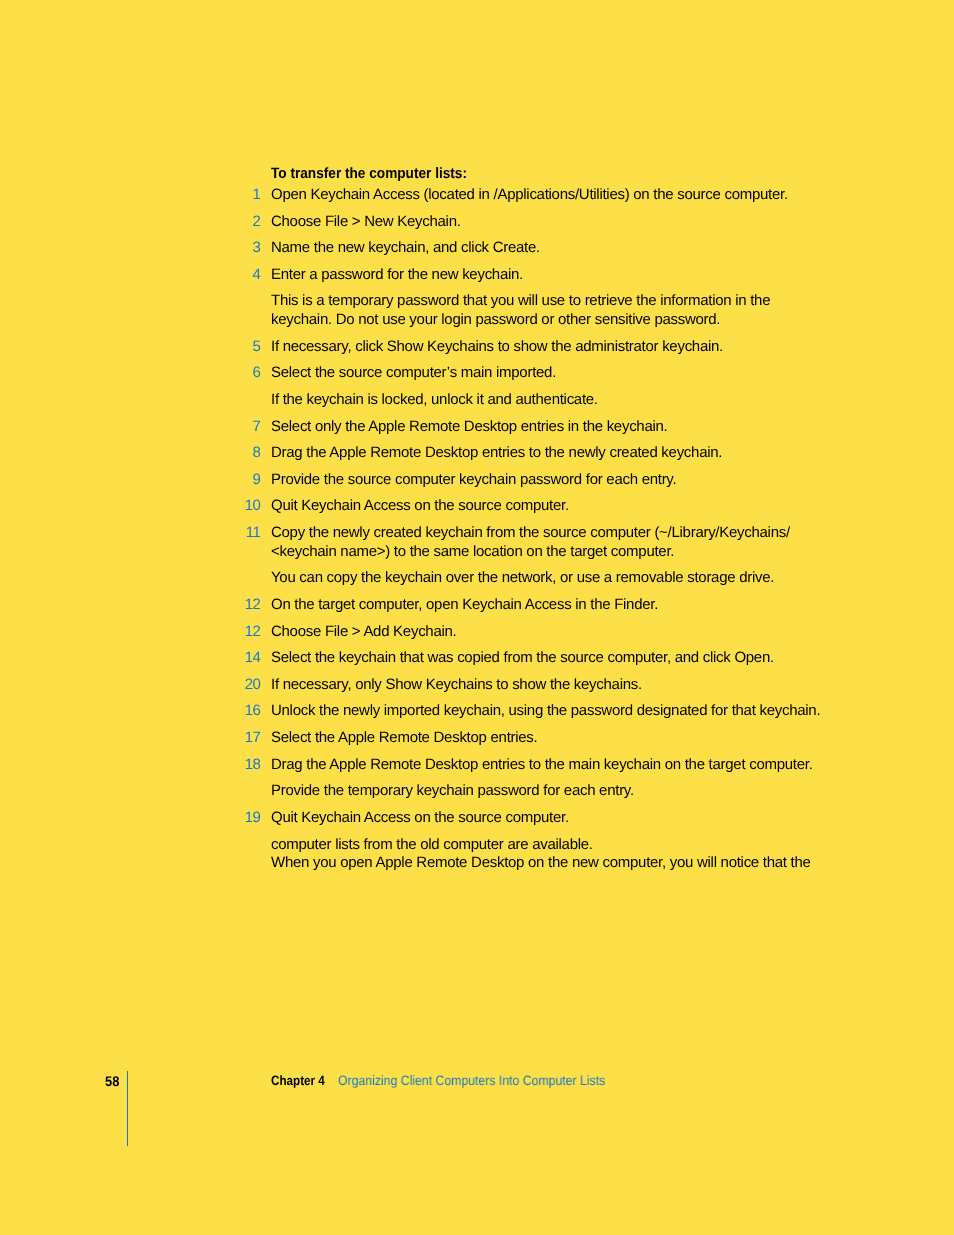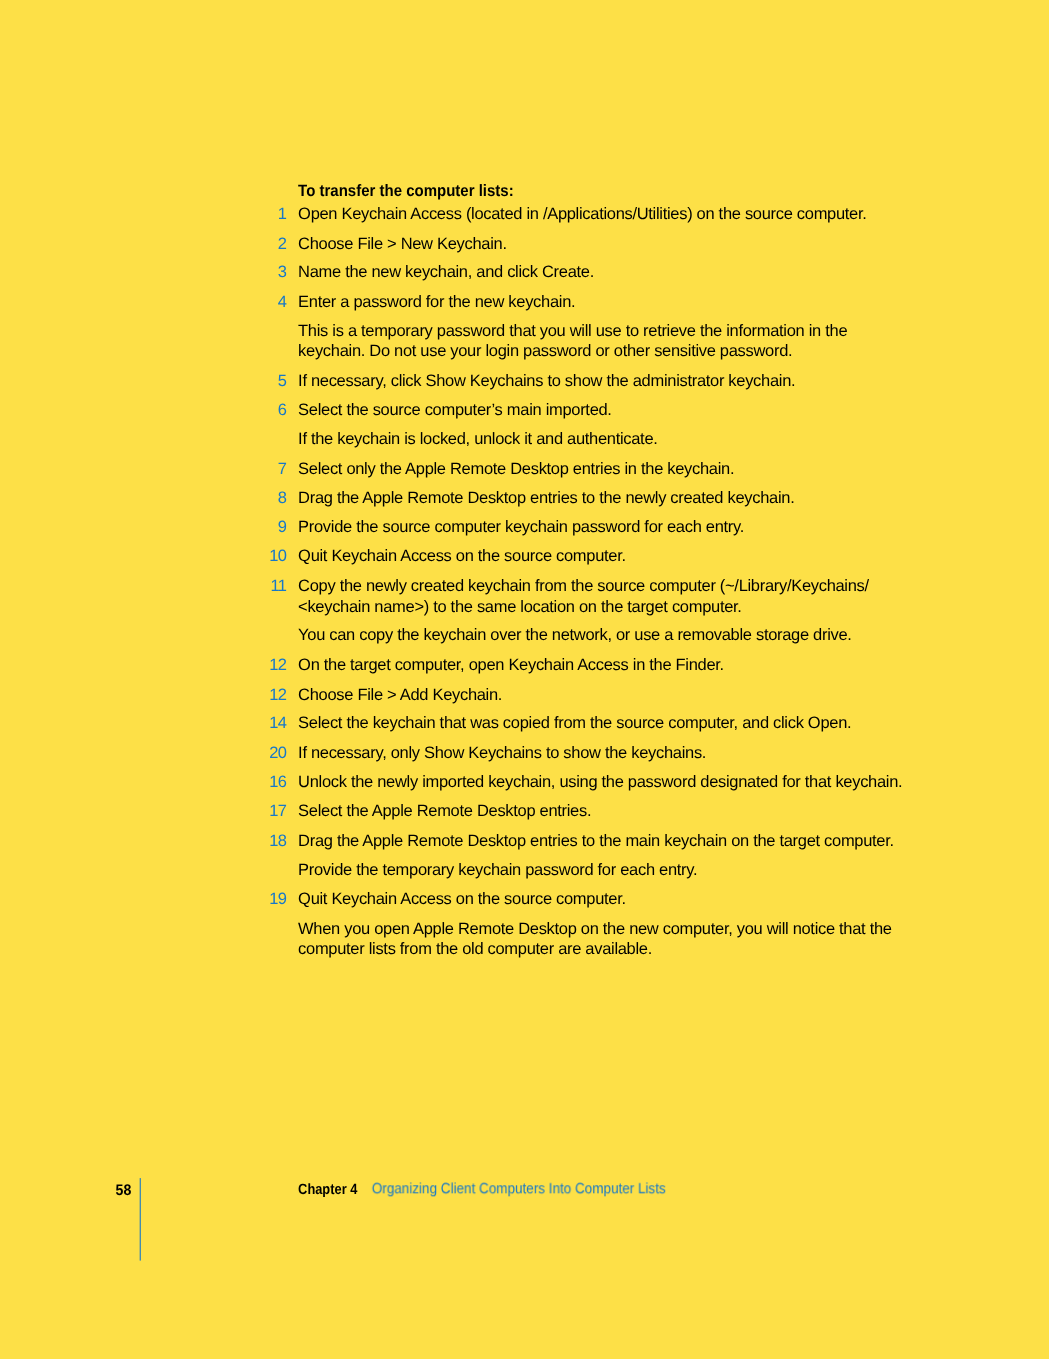--- a/index.html
+++ b/index.html
@@ -222,22 +222,22 @@
         <li class="step">
           <span class="num">18</span>
           <span class="txt">Drag the Apple Remote Desktop entries to the main keychain on the target computer.</span>
         </li>
         <p class="note">Provide the temporary keychain password for each entry.</p>
         <li class="step">
           <span class="num">19</span>
           <span class="txt">Quit Keychain Access on the source computer.</span>
         </li>
         <p class="note">
+          <span class="line">computer lists from the old computer are available.</span>
           <span class="line">When you open Apple Remote Desktop on the new computer, you will notice that the</span>
-          <span class="line">computer lists from the old computer are available.</span>
         </p>
       </ol>
   </div>
 
   <div class="footer">
     <div class="pagenum">58</div>
     <div class="vrule"></div>
     <div class="chapno">Chapter 4</div>
     <div class="chaptitle">Organizing Client Computers Into Computer Lists</div>
   </div>

